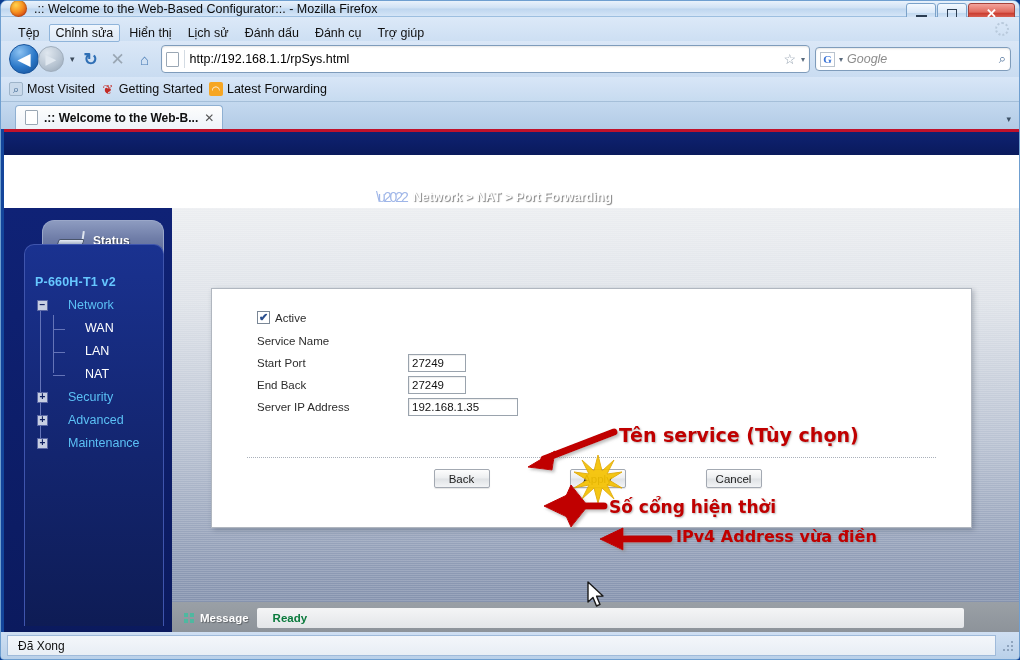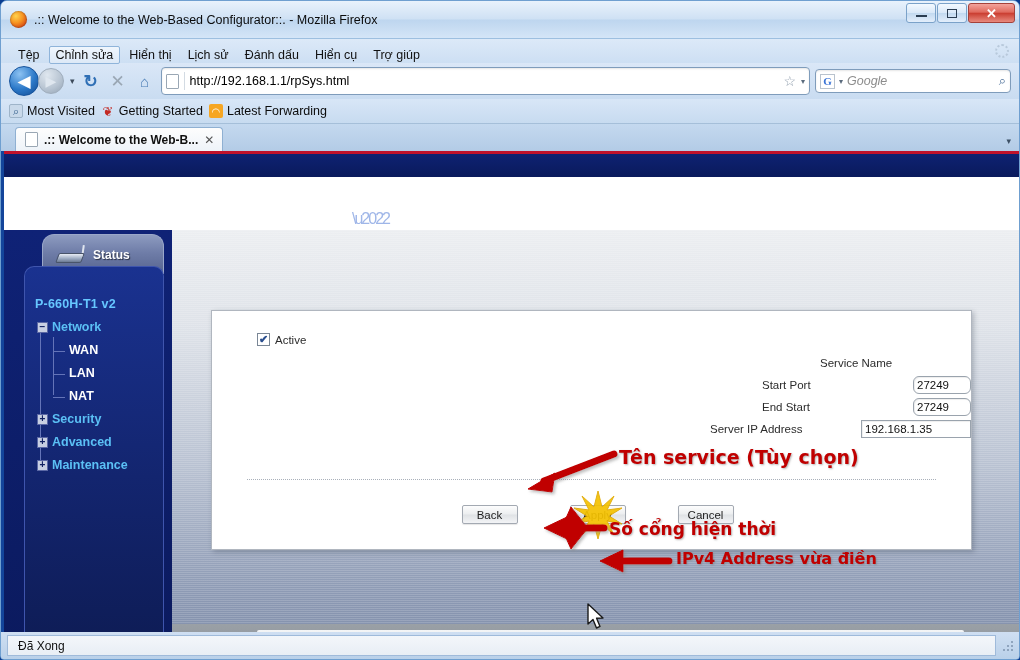--- a/index.html
+++ b/index.html
@@ -15,21 +15,21 @@
     position: absolute; left: 0; top: 0;
     width: 1020px; height: 660px;
     background: linear-gradient(180deg,#cfe0f5 0%,#b9d2ef 40%,#a8c6e9 100%);
     border: 1px solid #6f9fd0;
     border-radius: 7px 7px 4px 4px;
     overflow: hidden;
   }
 
   .titlebar {
     position: relative;
-    height: 38px;
+    height: 16px;
     background: linear-gradient(180deg,#e9f2fc 0%,#cfe1f4 48%,#bed6ef 52%,#d4e5f7 100%);
     border-bottom: 1px solid #9dbfe0;
     display: flex; align-items: center;
   }
   .ff-logo {
     width: 17px; height: 17px; margin-left: 9px; margin-right: 7px;
     border-radius: 50%;
     background: radial-gradient(circle at 35% 30%, #ffd24d 0%, #f79421 42%, #d94f14 75%, #8e2f0a 100%);
     box-shadow: inset 0 0 2px rgba(0,0,0,.45);
     flex: none;
@@ -190,21 +190,21 @@
   .blue-strip { height: 23px; background: linear-gradient(180deg,#0e2272 0%,#0a1a5c 100%); }
 
   .body-area {
     position: absolute; left: 0; top: 79px; right: 0; bottom: 0;
   }
   .sidebar {
     position: absolute; left: 0; top: 0; width: 168px; bottom: 0;
     background: linear-gradient(180deg,#0f2276 0%,#0b1a5e 100%);
   }
   .status-tab {
-    position: absolute; left: 38px; top: 4px; width: 122px; height: 40px;
+    position: absolute; left: 38px; top: 12px; width: 122px; height: 40px;
     border-radius: 12px 12px 0 0;
     background: linear-gradient(180deg,#8d9bc0 0%,#6f7da8 45%,#56648f 100%);
     border: 1px solid #9aa7c9; border-bottom: none;
     display: flex; align-items: center; gap: 6px; padding-left: 14px;
   }
   .router-ico {
     width: 30px; height: 16px; position: relative;
   }
   .router-ico .box {
     position: absolute; left: 0; bottom: 0; width: 26px; height: 10px;
@@ -233,21 +233,21 @@
     margin-bottom: 9px; letter-spacing: .2px;
   }
   .nav-tree { position: relative; padding-left: 2px; }
   .nav-row { display: flex; align-items: center; gap: 4px; margin-bottom: 9px; position: relative; }
   .expander {
     width: 11px; height: 11px; background: #c8cfe2; border: 1px solid #5b68a5;
     display: flex; align-items: center; justify-content: center;
     font-size: 10px; font-weight: bold; color: #102060; line-height: 1;
     flex: none;
   }
-  .nav-label { font-size: 12.5px; font-weight: bold; color: #5bc0f5; }
+  .nav-label { font-size: 12.5px; font-weight: normal; color: #5bc0f5; margin-left: 16px; }
   .nav-label.child { color: #ffffff; }
   .nav-child { margin-left: 16px; position: relative; padding-left: 16px; }
   .nav-child::before {
     content: ""; position: absolute; left: 0; top: -6px; bottom: 8px;
     width: 1px; background: #6474b8;
   }
   .nav-child .nav-row::before {
     content: ""; position: absolute; left: -16px; top: 8px;
     width: 12px; height: 1px; background: #6474b8;
   }
@@ -259,68 +259,68 @@
     position: absolute; left: 168px; top: 0; right: 0; bottom: 0;
     background:
       repeating-linear-gradient(180deg, rgba(255,255,255,.16) 0px, rgba(255,255,255,.16) 1px, rgba(0,0,0,0) 1px, rgba(0,0,0,0) 2px),
       linear-gradient(180deg,#eceef1 0%,#dfe3e9 22%,#b9c2d2 55%,#8d9ab4 85%,#7e8ca8 100%);
   }
   .breadcrumb-bar {
     position: absolute; left: 168px; top: -23px; right: 0; height: 23px;
     display: flex; align-items: center; padding-left: 12px; gap: 6px;
     z-index: 3;
   }
-  .bc-dots { color: #9fb6e8; font-size: 16px; letter-spacing: -2px; }
+  .bc-dots { color: #9fb6e8; font-size: 14px; letter-spacing: -2px; margin-left: 24px; }
   .breadcrumb {
     font-size: 12.5px; font-weight: bold; color: #ffffff;
     text-shadow: 1px 1px 1px rgba(0,0,0,.5);
   }
 
   .panel {
     position: absolute; left: 39px; top: 80px; width: 761px; height: 240px;
     background: #ffffff;
     border: 1px solid #b0b6bf;
     box-shadow: 2px 2px 5px rgba(40,50,70,.28);
   }
   .panel-head {
     height: 24px;
     background: linear-gradient(180deg,#e8eaec 0%,#d8dbdf 100%);
     border-bottom: 1px solid #c0c5cc;
     display: flex; align-items: center; padding-left: 18px;
     font-size: 11.5px; font-weight: bold; color: #55616e;
   }
   .form { position: relative; padding: 18px 0 0 0; }
-  .frow { display: flex; align-items: center; height: 21px; margin-bottom: 1px; justify-content: flex-end; }
+  .frow { display: flex; align-items: center; height: 21px; margin-bottom: 1px; }
   .flabel {
     width: 196px; padding-left: 45px; font-size: 11.5px; color: #2c2c2c;
   }
   .chkrow { display: flex; align-items: center; gap: 5px; padding-left: 45px; height: 21px; margin-bottom: 2px; }
   .chk {
     width: 13px; height: 13px; background: #fff; border: 1px solid #7a8796;
     display: flex; align-items: center; justify-content: center;
     font-size: 11px; color: #2b4f8e; line-height: 1; font-weight: bold;
   }
   .chklabel { font-size: 11.5px; color: #2c2c2c; }
   .inp {
     height: 18px; background: #fff; border: 1px solid #9aa3ad;
     font-size: 11.5px; color: #111; padding: 0 3px;
     display: flex; align-items: center;
     box-shadow: inset 1px 1px 1px rgba(0,0,0,.07);
   }
   .inp.name { width: 200px; }
-  .inp.port { width: 58px; border-radius: 6px; }
+  .inp.port { width: 58px; }
   .inp.ip   { width: 110px; }
 
   .dotted-sep {
     position: absolute; left: 35px; right: 35px; top: 168px;
     border-top: 1px dotted #a9b0ba;
   }
   .btnrow {
     position: absolute; left: 12px; right: 0; top: 180px;
-    display: flex; justify-content: center; gap: 52px; margin-top: 14px;
+    display: flex; justify-content: center; gap: 80px;
   }
   .btn {
     width: 56px; height: 19px;
     background: linear-gradient(180deg,#fdfdfd 0%,#eceef0 48%,#dfe2e5 52%,#f3f4f6 100%);
     border: 1px solid #a3a9b2; border-radius: 2px;
     display: flex; align-items: center; justify-content: center;
     font-size: 11.5px; color: #1d1d1d;
     box-shadow: 0 1px 1px rgba(0,0,0,.10);
     position: relative;
   }
@@ -409,21 +409,21 @@
       <div class="wbtn close">✕</div>
     </div>
   </div>
 
   <div class="menubar">
     <div class="menu-item">Tệp</div>
     <div class="menu-item active">Chỉnh sửa</div>
     <div class="menu-item">Hiển thị</div>
     <div class="menu-item">Lịch sử</div>
     <div class="menu-item">Đánh dấu</div>
-    <div class="menu-item">Hiển cụ</div>
+    <div class="menu-item">Đánh cụ</div>
     <div class="menu-item">Trợ giúp</div>
     <div class="menu-spin"></div>
   </div>
 
   <div class="navbar">
     <div class="backbtn">◀</div>
     <div class="fwdbtn">▶</div>
     <div class="dropcaret">▾</div>
     <div class="navicon reload">↻</div>
     <div class="navicon stopx">✕</div>
@@ -519,39 +519,40 @@
               <div class="expander">+</div>
               <div class="nav-label">Maintenance</div>
             </div>
           </div>
         </div>
       </div>
 
       <div class="content">
         <div class="breadcrumb-bar">
           <span class="bc-dots">\u2022</span>
+          <span class="breadcrumb">Network &gt; NAT &gt; Port Forwarding</span>
         </div>
 
         <div class="panel">
 
           <div class="form">
             <div class="chkrow">
               <div class="chk">✔</div>
               <div class="chklabel">Active</div>
             </div>
 
             <div class="frow">
               <div class="flabel">Service Name</div>
             </div>
             <div class="frow">
               <div class="flabel">Start Port</div>
               <div class="inp port">27249</div>
             </div>
             <div class="frow">
-              <div class="flabel">End Start</div>
+              <div class="flabel">End Back</div>
               <div class="inp port">27249</div>
             </div>
             <div class="frow">
               <div class="flabel">Server IP Address</div>
               <div class="inp ip">192.168.1.35</div>
             </div>
 
             <div class="dotted-sep"></div>
 
             <div class="btnrow">

